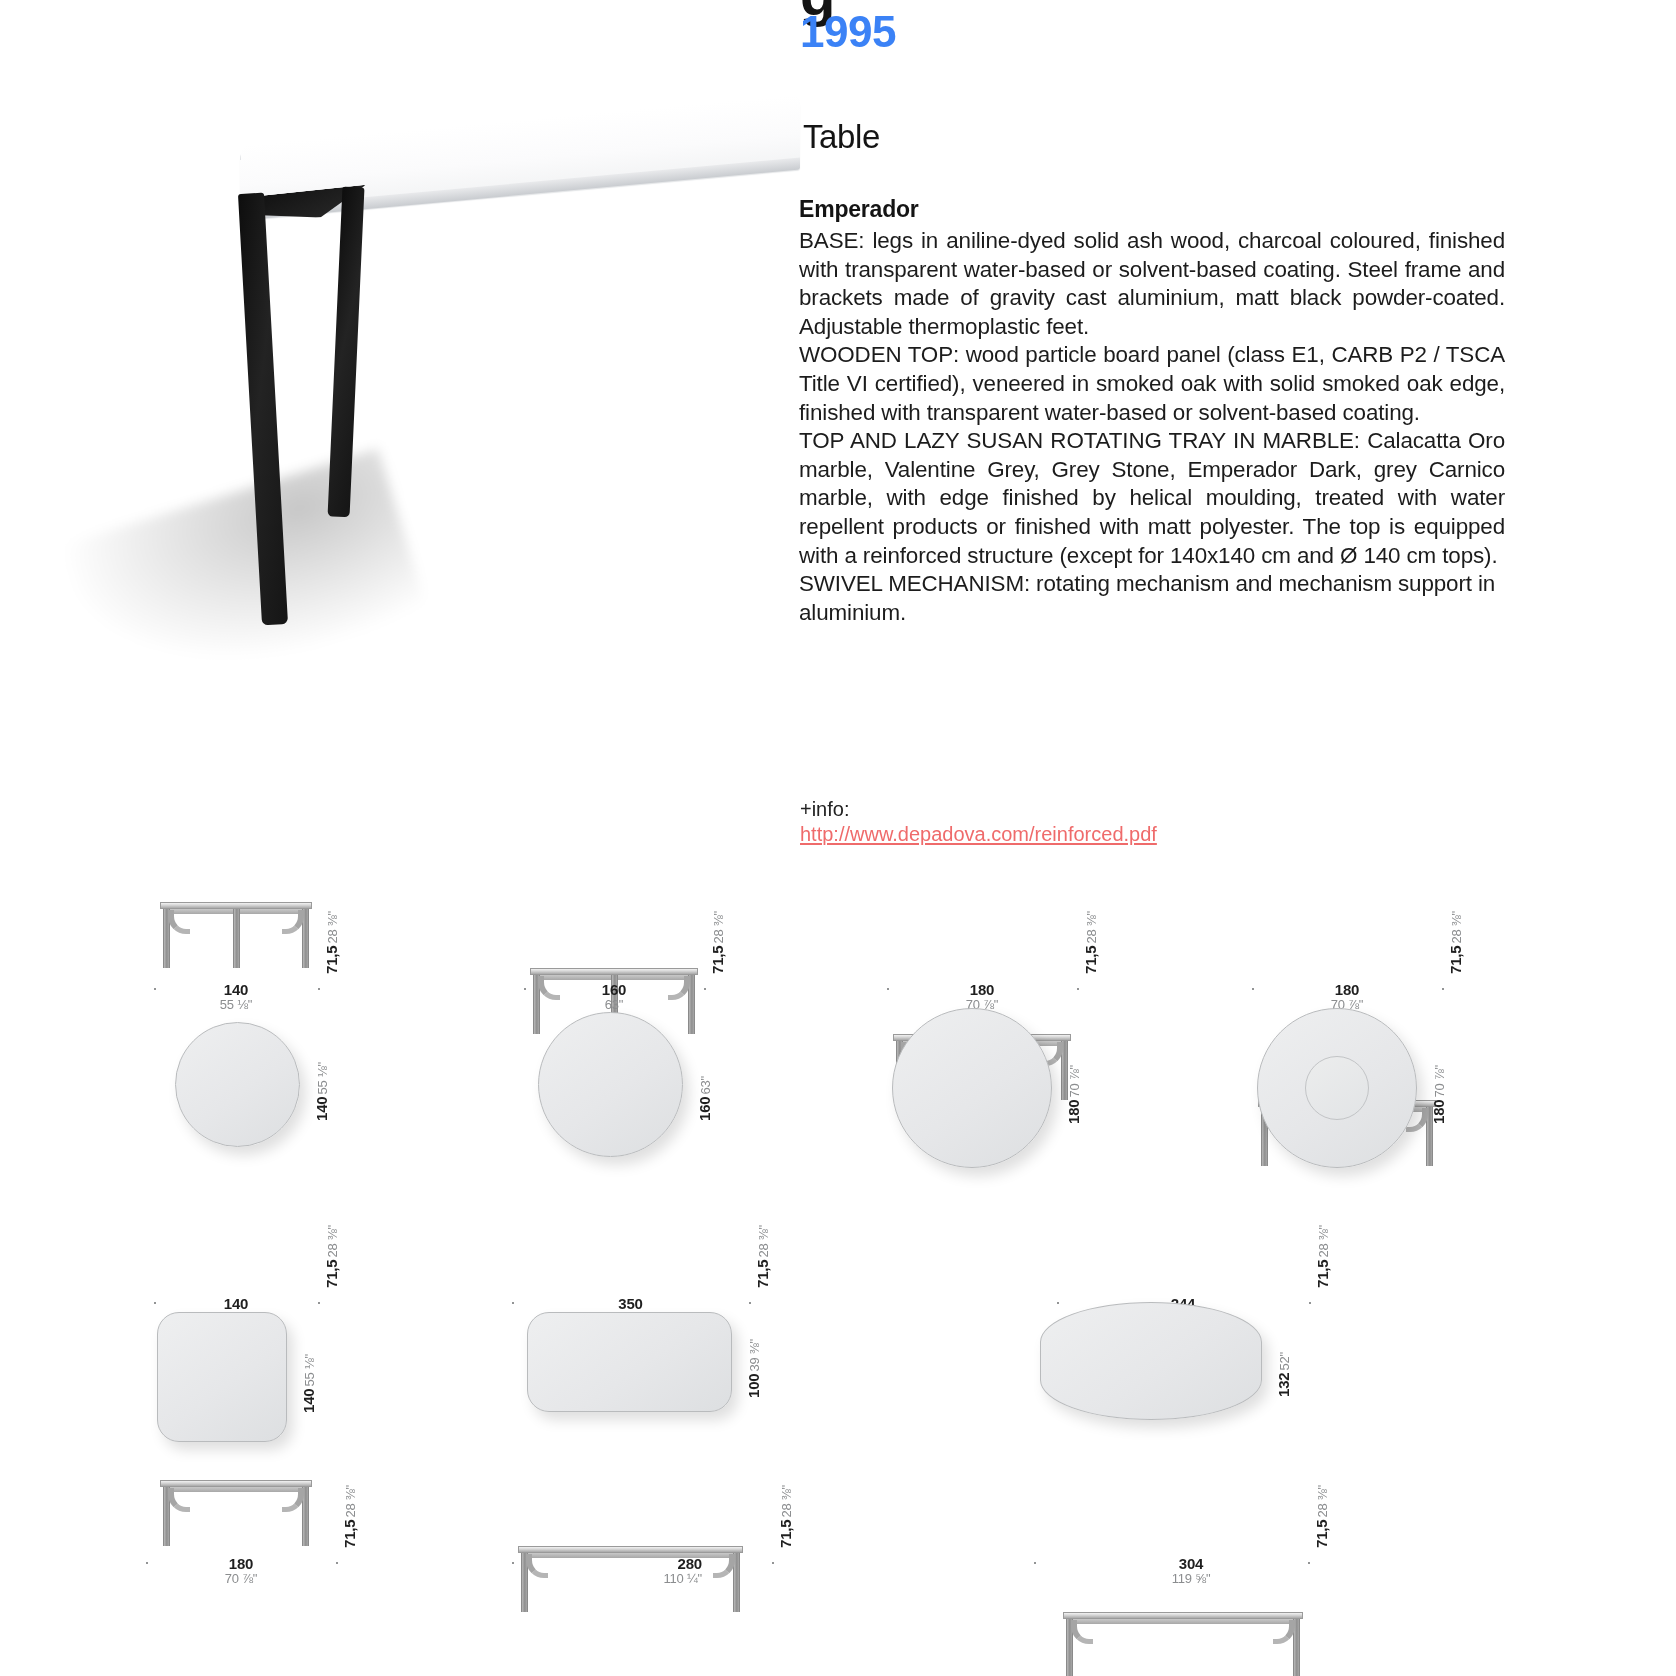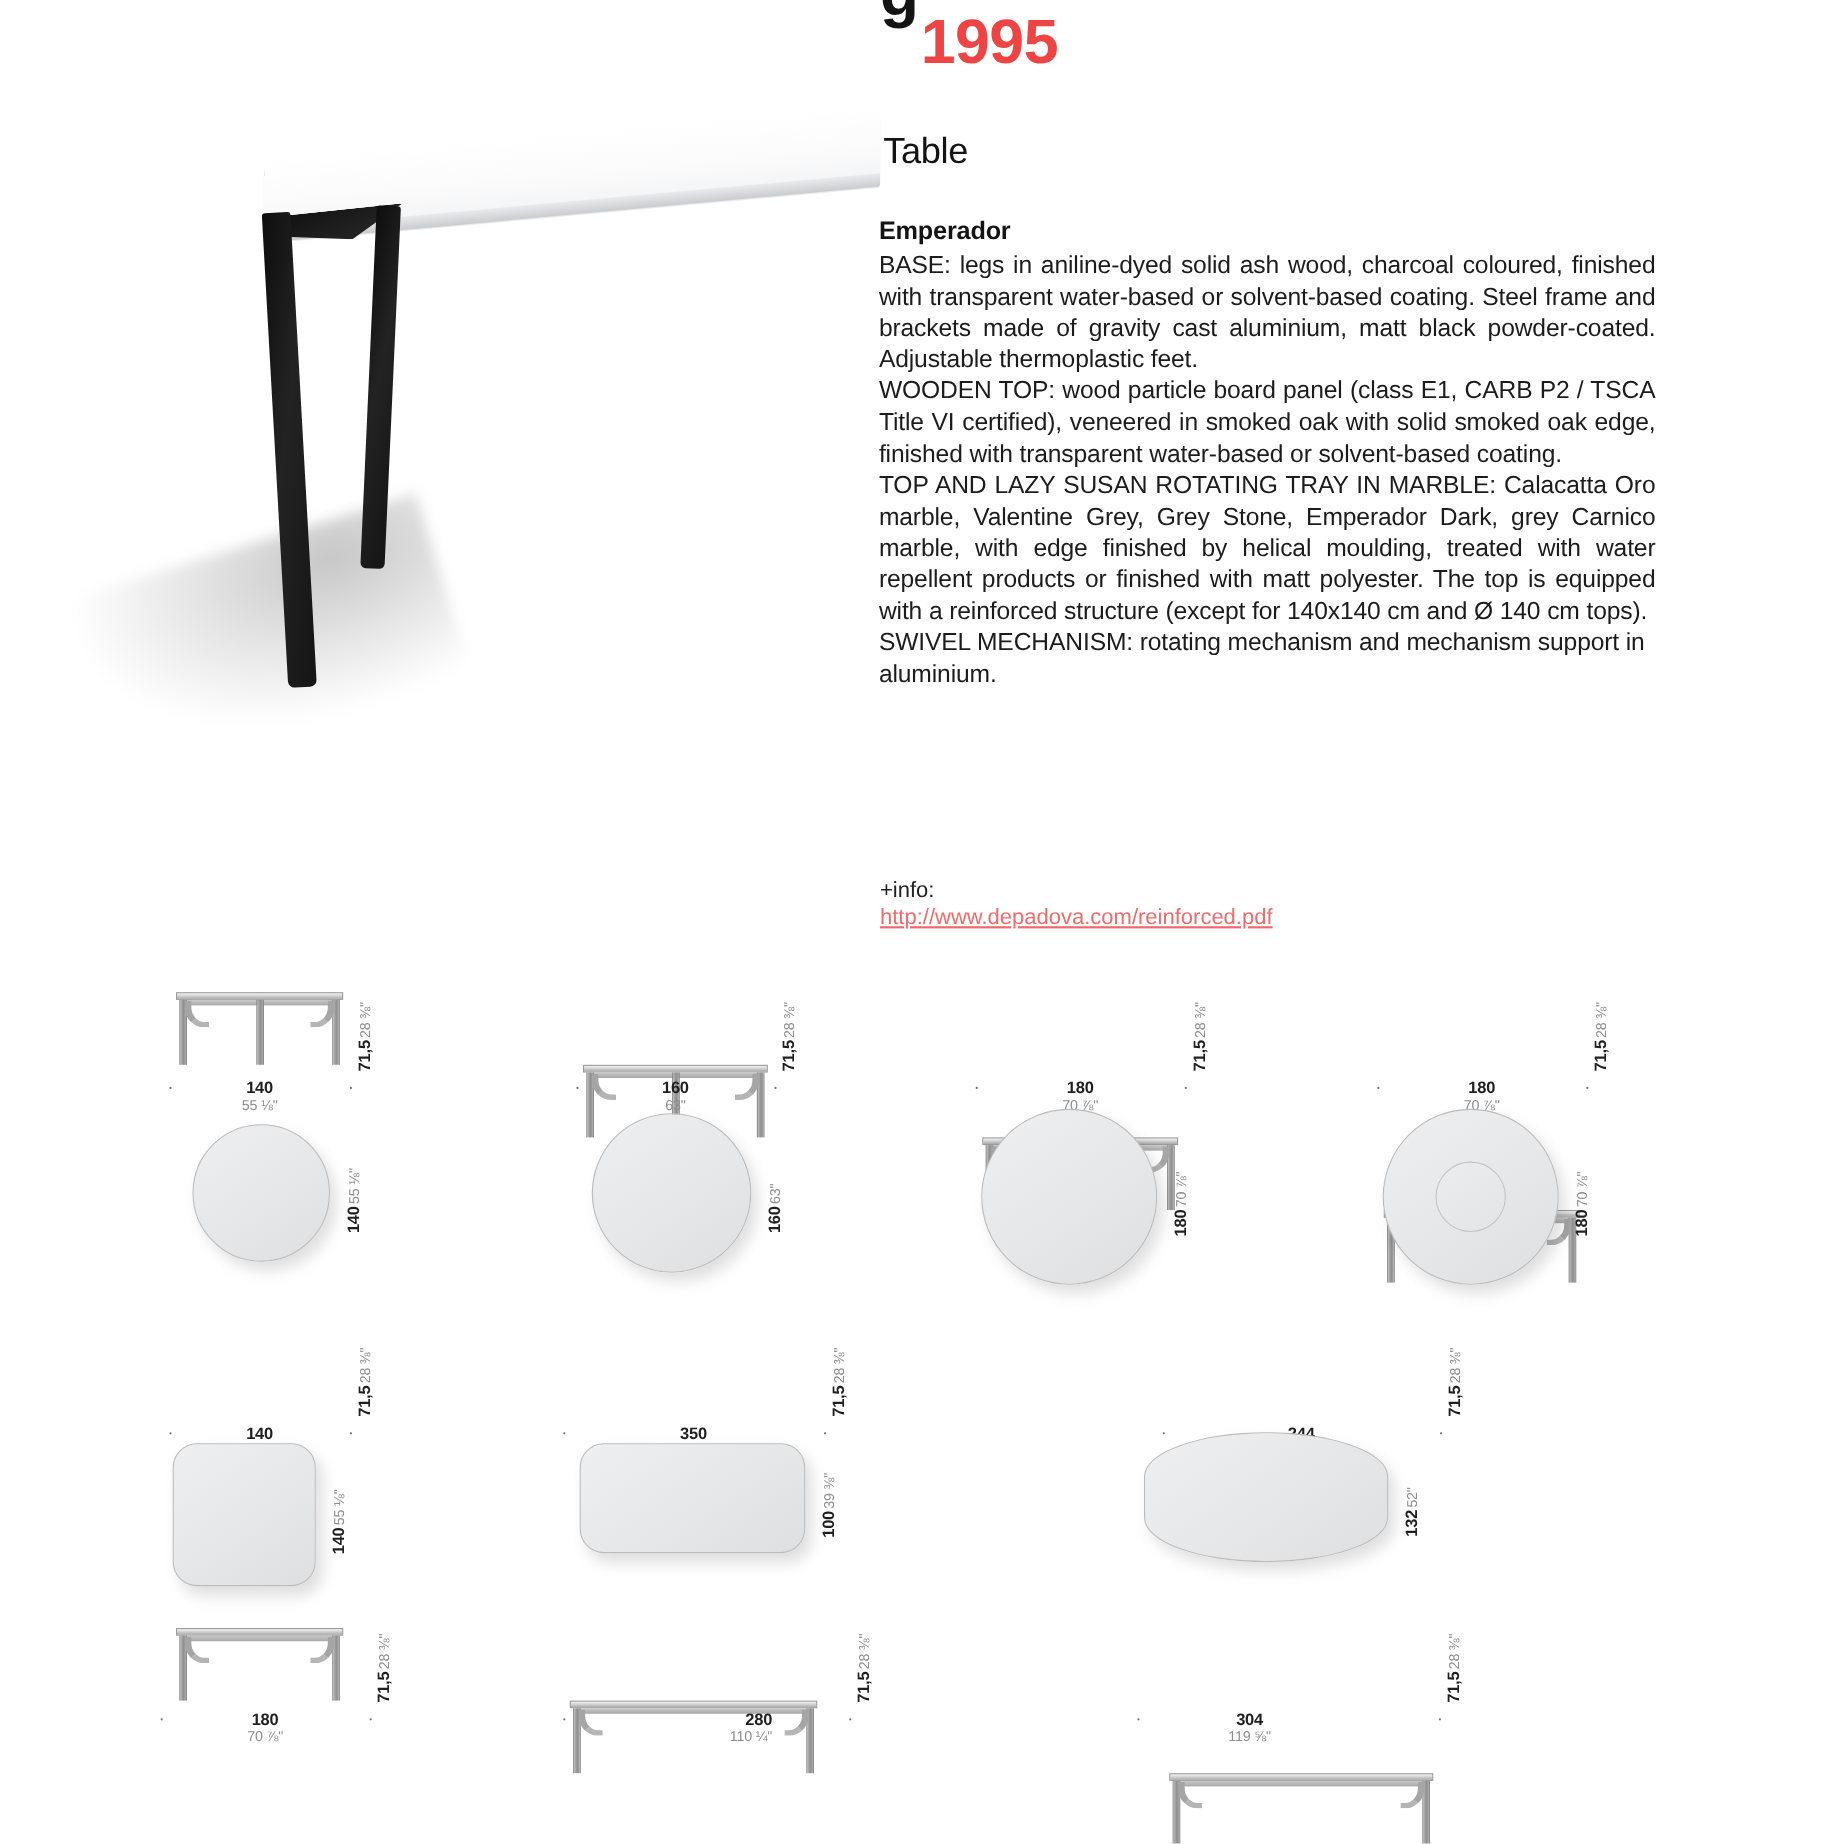--- a/index.html
+++ b/index.html
@@ -14,22 +14,22 @@
   }
 
   
   #page-title {
     position: absolute; left: 800px; top: -34px;
     font-size: 58px; font-weight: bold; letter-spacing: -1px;
     color: #141414; line-height: 1.0;
   }
   #year-line {
     position: absolute; left: 800px; top: 10px;
-    font-size: 57px; font-weight: bold; letter-spacing: -0.5px;
-    color: #ef4444; line-height: 1.0; margin-left: 37px;
+    font-size: 44px; font-weight: bold; letter-spacing: -0.5px;
+    color: #3b82f6; line-height: 1.0;
   }
   #product-type {
     position: absolute; left: 803px; top: 118px;
     font-size: 33px; font-weight: normal; letter-spacing: -0.4px;
     color: #141414;
   }
 
   
   #materials-block {
     position: absolute; left: 799px; top: 196px;
@@ -348,19 +348,19 @@
     <div class="tick" style="left: 146px; top: 682px;"></div>
     <div class="tick" style="left: 336px; top: 682px;"></div>
     <div class="dim-v" style="left: 778px; top: 668px;"><span class="cm">71,5</span><span class="inch">28 ⅜"</span></div>
     <div class="dim-h" style="left: 582px; top: 676px; width: 120px; text-align: right;">
       <div class="cm">280</div>
       <div class="inch">110 ¼"</div>
     </div>
     <div class="tick" style="left: 512px; top: 682px;"></div>
     <div class="tick" style="left: 772px; top: 682px;"></div>
     <div class="dim-v" style="left: 1314px; top: 668px;"><span class="cm">71,5</span><span class="inch">28 ⅜"</span></div>
-    <div class="dim-h" style="left: 1076px; top: 676px; width: 120px;">
+    <div class="dim-h" style="left: 1131px; top: 676px; width: 120px;">
       <div class="cm">304</div>
       <div class="inch">119 ⅝"</div>
     </div>
     <div class="tick" style="left: 1034px; top: 682px;"></div>
     <div class="tick" style="left: 1308px; top: 682px;"></div>
   </div>
 
 </body></html>

